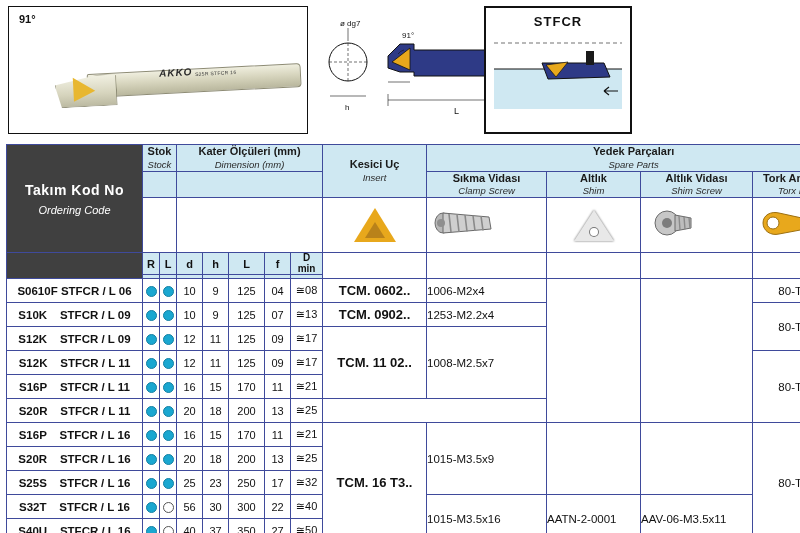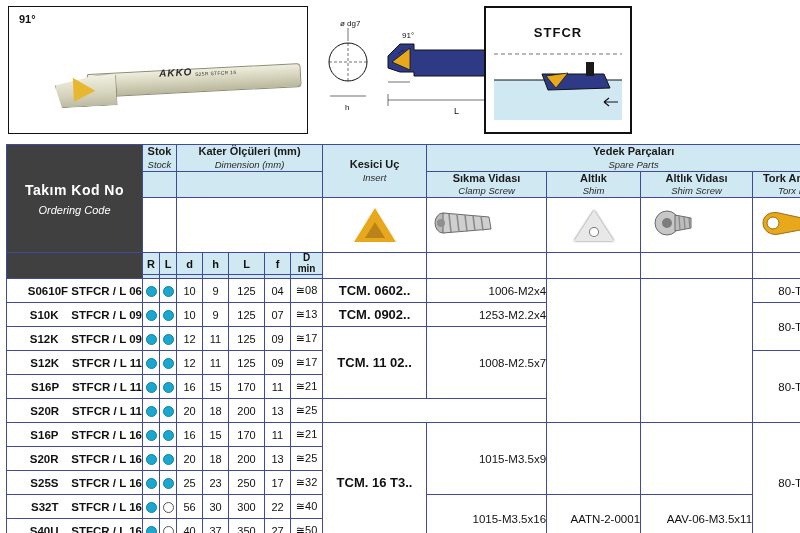--- a/index.html
+++ b/index.html
@@ -54,21 +54,21 @@
     position:absolute;left:318px;top:10px;width:320px;height:118px;
   }
   .diagram svg{display:block;}
 
   .stfcr-box{
     position:absolute;right:8px;top:6px;width:148px;height:128px;
     border:2px solid #111;background:#fff;box-sizing:border-box;
   }
   .stfcr-title{
     text-align:center;font-size:13px;font-weight:bold;letter-spacing:1px;
-    margin-top:17px;color:#111;
+    margin-top:6px;color:#111;
   }
 
   
   .tbl{
     position:absolute;left:6px;top:144px;width:788px;height:383px;
     border-collapse:collapse;
     table-layout:fixed;
   }
   .tbl td,.tbl th{border:1px solid #3f4a9b;padding:0;}
   .hdr-band{background:#cfe8f2;}
@@ -79,26 +79,26 @@
   .code-cell .t2{font-size:11px;font-style:italic;margin-top:6px;}
 
   .hdr{
     text-align:center;font-size:11px;font-weight:bold;color:#1a1a1a;line-height:1.15;margin-top:46px;
   }
   .hdr .sub{font-size:9.5px;font-style:italic;font-weight:normal;color:#2b2b2b;}
 
   .colh{font-size:11px;font-weight:bold;text-align:center;color:#111;}
   .rowcell{font-size:11px;text-align:center;color:#111;height:23px;}
   .namecell{
-    font-size:11.5px;font-weight:bold;color:#111;text-align:right;padding-left:4px;
+    font-size:11.5px;font-weight:bold;color:#111;text-align:center;padding-left:4px;
     white-space:nowrap;
   }
   .namecell .sp{display:inline-block;}
   .insertcell{font-size:13px;font-weight:bold;text-align:center;color:#111;}
-  .screwcell{font-size:11.5px;text-align:right;color:#111;}
+  .screwcell{font-size:11.5px;text-align:left;color:#111;}
   .torxcell{font-size:11.5px;text-align:center;color:#111;}
 
   .dot{
     display:inline-block;width:9px;height:9px;border-radius:50%;
     background:#1aa7d0;border:1px solid #1380a3;vertical-align:middle;
   }
   .dot.empty{background:#fff;border:1px solid #555;}
 
   
   .iconrow td{height:54px;background:#fff;}

